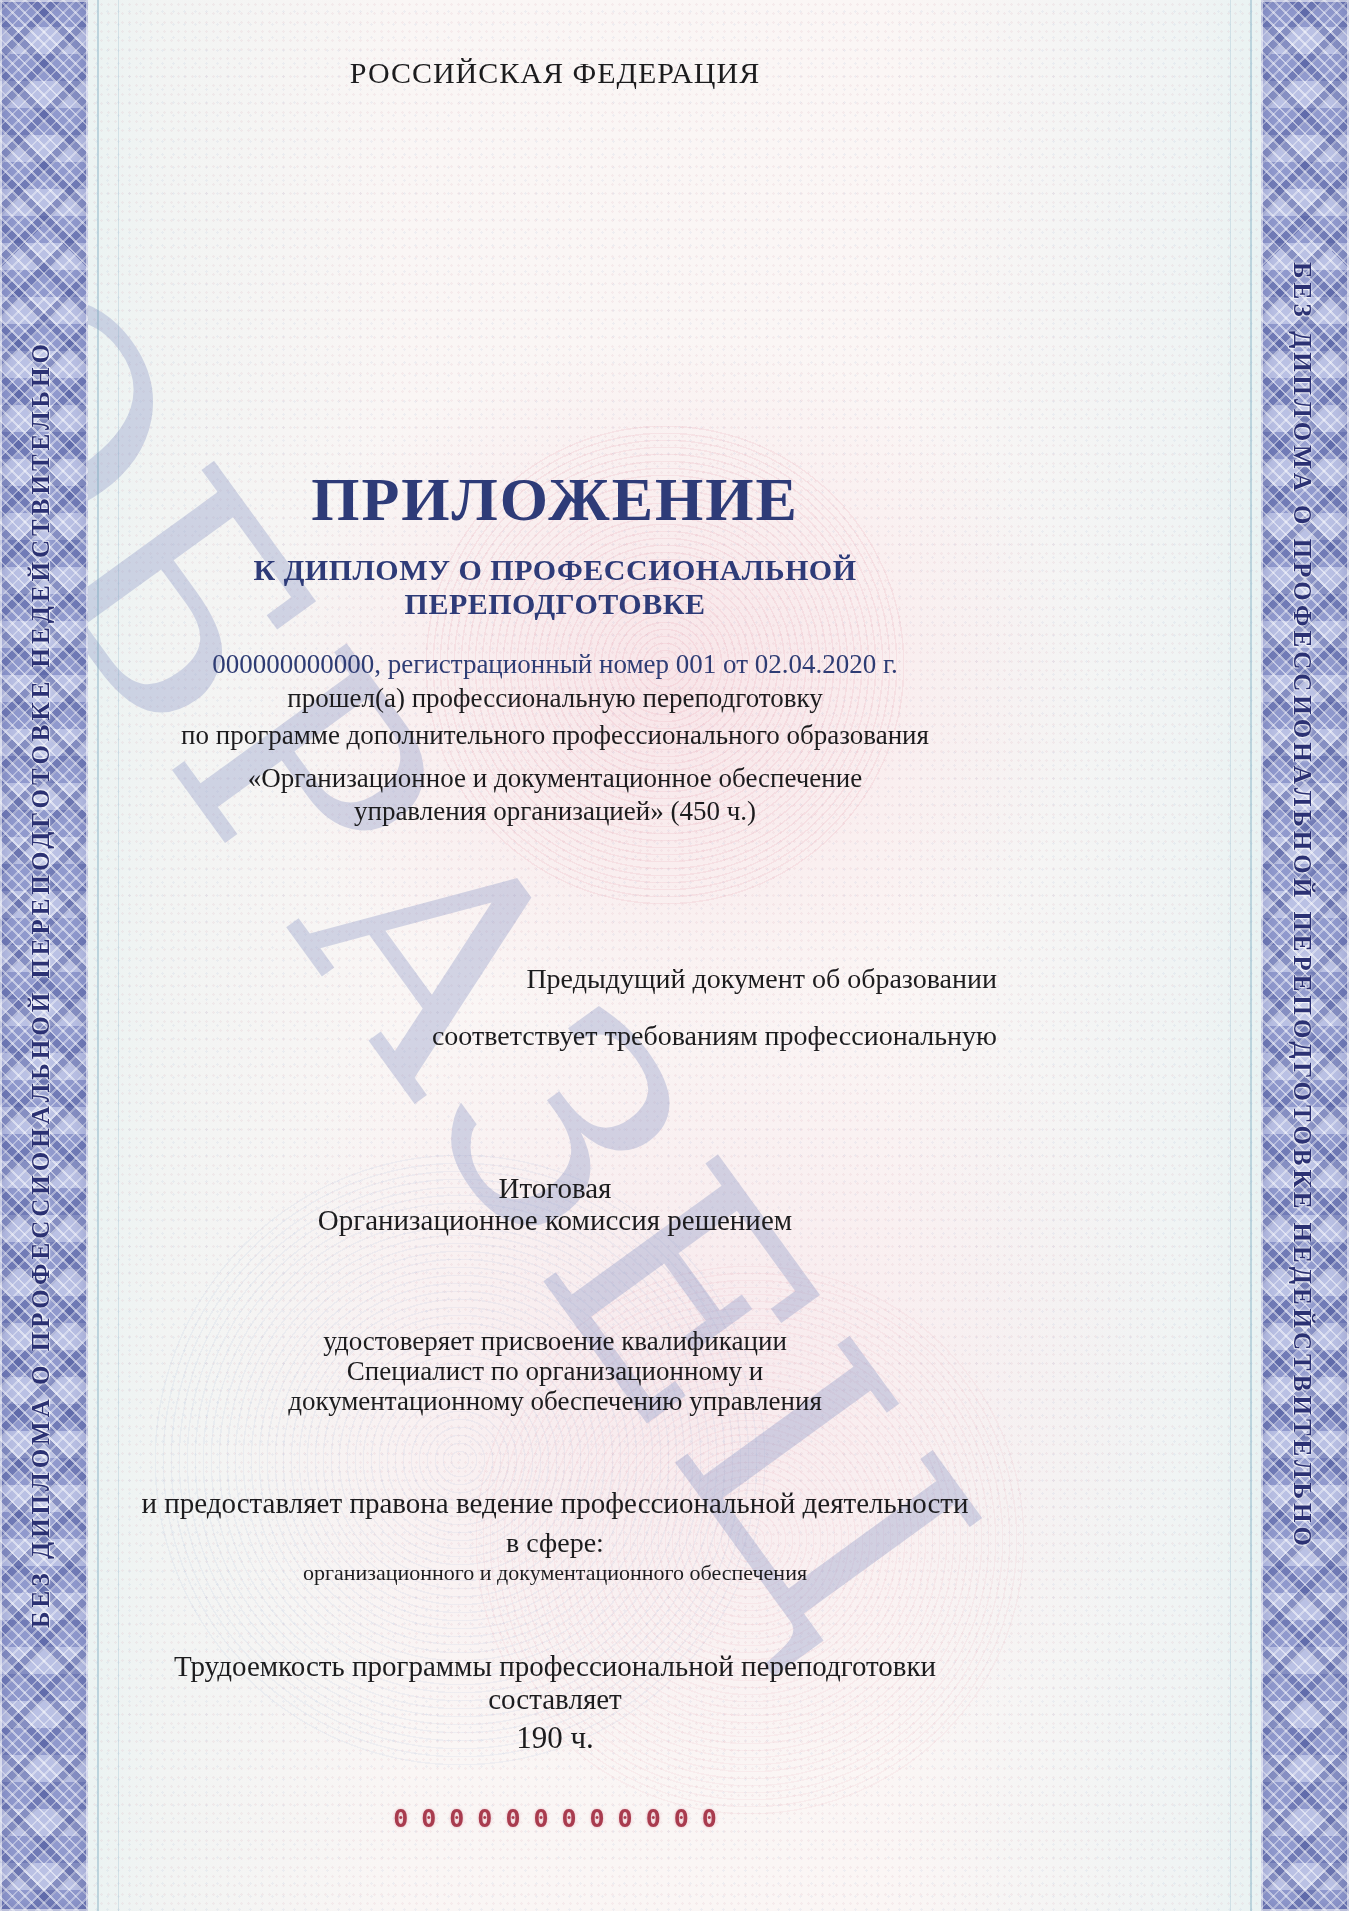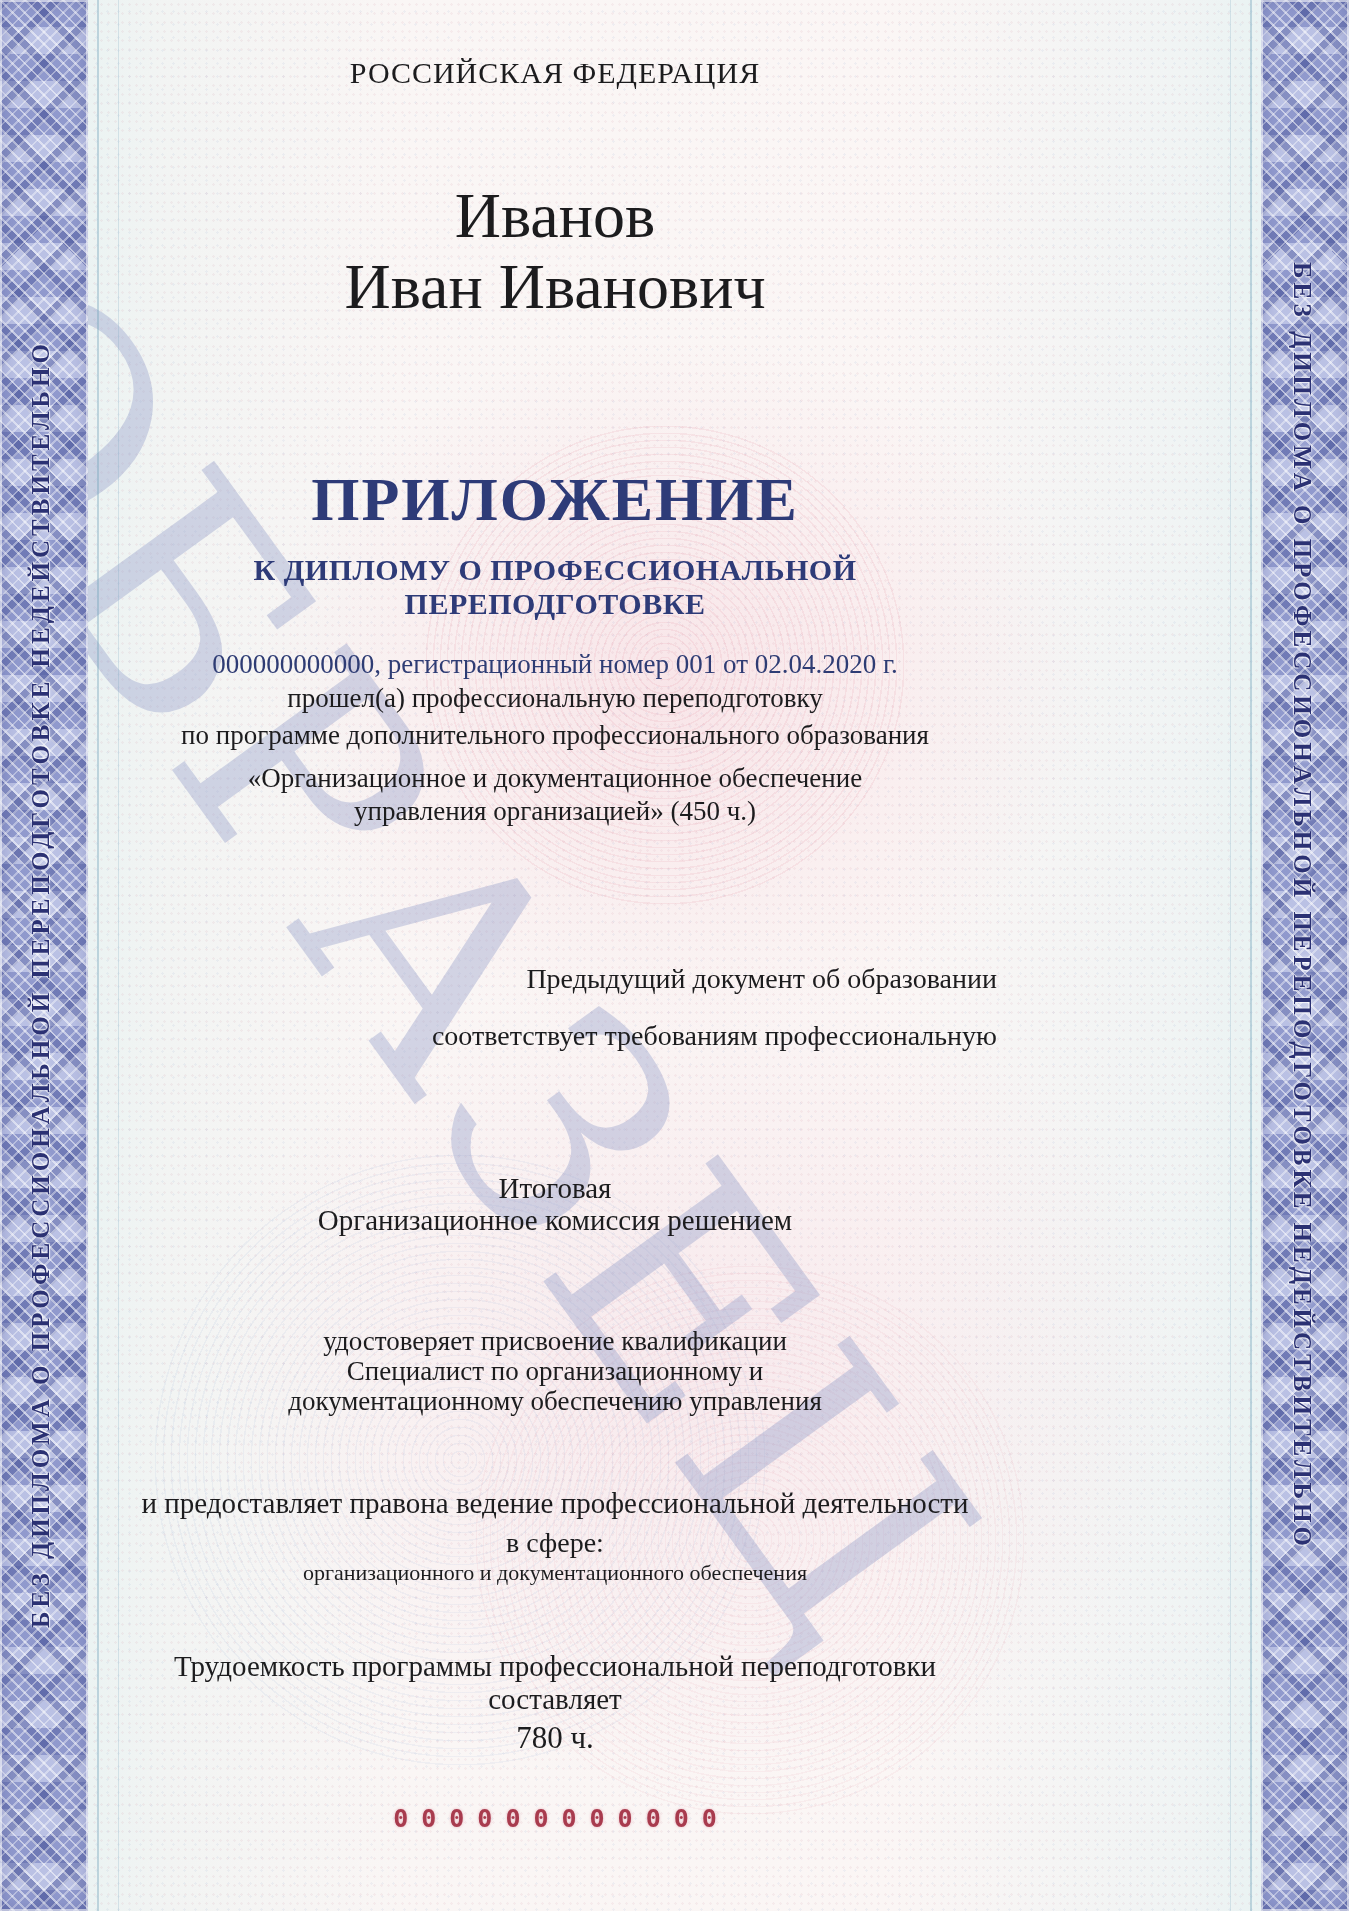--- a/index.html
+++ b/index.html
@@ -124,24 +124,20 @@
   <div class="inner-rule left2"></div>
   <div class="inner-rule right"></div>
   <div class="inner-rule right2"></div>
 
   <div class="band-text left">БЕЗ ДИПЛОМА О ПРОФЕССИОНАЛЬНОЙ ПЕРЕПОДГОТОВКЕ НЕДЕЙСТВИТЕЛЬНО</div>
   <div class="band-text right">БЕЗ ДИПЛОМА О ПРОФЕССИОНАЛЬНОЙ ПЕРЕПОДГОТОВКЕ НЕДЕЙСТВИТЕЛЬНО</div>
 
   <div class="content">
     <div class="line country">РОССИЙСКАЯ ФЕДЕРАЦИЯ</div>
 
-    <div class="line holder">
-      <div>Иванов</div>
-      <div>Иван Иванович</div>
-    </div>
 
     <div class="line doc-title">ПРИЛОЖЕНИЕ</div>
     <div class="line doc-subtitle">К ДИПЛОМУ О ПРОФЕССИОНАЛЬНОЙ ПЕРЕПОДГОТОВКЕ</div>
     <div class="line reg-line">000000000000, регистрационный номер 001 от 02.04.2020 г.</div>
 
     <div class="line retraining">
       <div>прошел(а) профессиональную переподготовку</div>
       <div>по программе дополнительного профессионального образования</div>
     </div>
 
@@ -165,17 +161,17 @@
     </div>
 
     <div class="line rights">и предоставляет правона ведение профессиональной деятельности</div>
     <div class="line sphere-label">в сфере:</div>
 
     <div class="line sphere">
       <div>организационного и документационного обеспечения</div>
     </div>
 
     <div class="line workload">Трудоемкость программы профессиональной переподготовки составляет</div>
-    <div class="line hours">780 ч.</div>
+    <div class="line hours">190 ч.</div>
 
     <div class="line serial">000000000000</div>
   </div>
 </div>
 
 </body></html>

